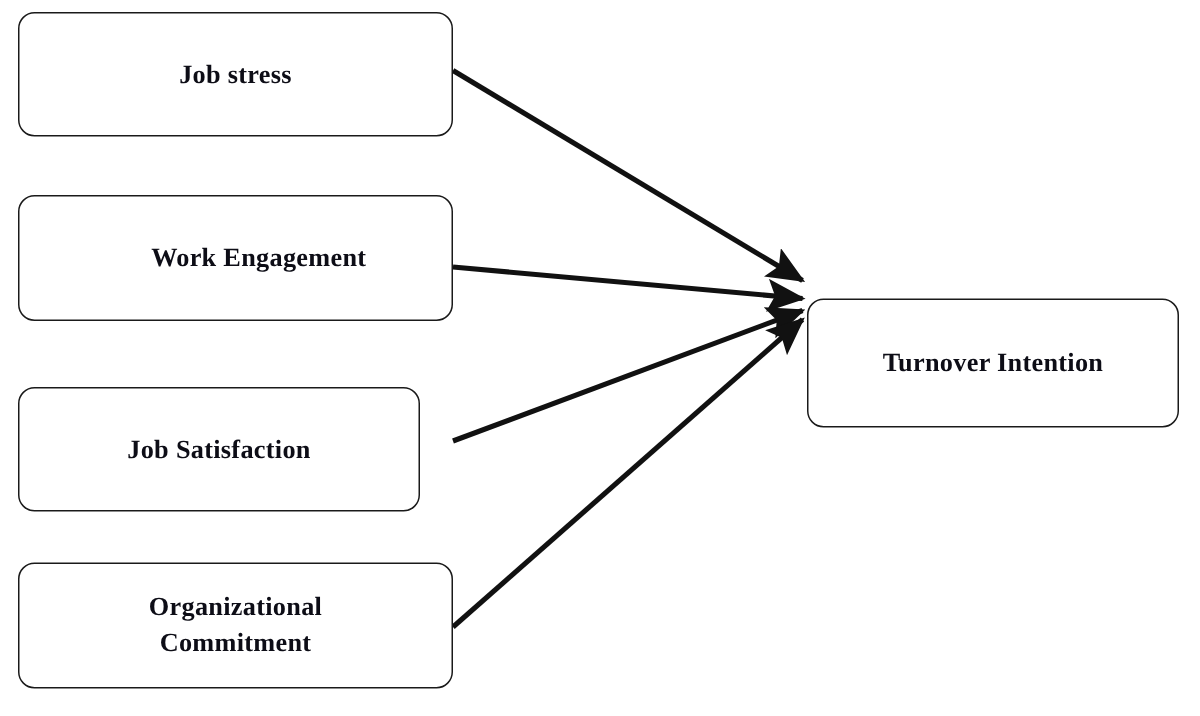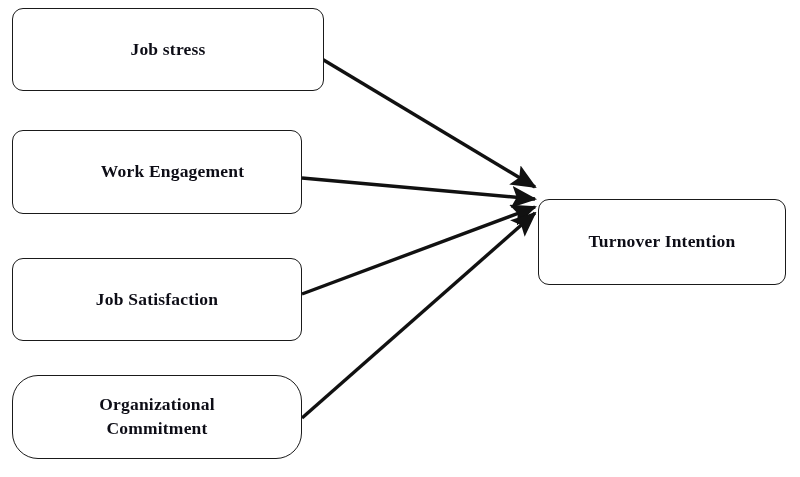--- a/index.html
+++ b/index.html
@@ -66,33 +66,33 @@
       <marker id="arrowhead" markerWidth="7.5" markerHeight="6.5" refX="6.9" refY="3.25" orient="auto" markerUnits="strokeWidth">
         <path d="M0,0 L7.5,3.25 L0,6.5 L1.5,3.25 Z" fill="#111111"></path>
       </marker>
     </defs>
     <line stroke="#111111" stroke-width="3.4" stroke-linecap="butt" marker-end="url(#arrowhead)" x1="302" y1="47" x2="535" y2="187"></line>
     <line stroke="#111111" stroke-width="3.4" stroke-linecap="butt" marker-end="url(#arrowhead)" x1="302" y1="178" x2="535" y2="199"></line>
     <line stroke="#111111" stroke-width="3.4" stroke-linecap="butt" marker-end="url(#arrowhead)" x1="302" y1="294" x2="535" y2="207"></line>
     <line stroke="#111111" stroke-width="3.4" stroke-linecap="butt" marker-end="url(#arrowhead)" x1="302" y1="418" x2="535" y2="213"></line>
   </svg>
 
-  <div class="node-box" id="node-job-stress" style="left: 12px; top: 8px; width: 312px; height: 83px; justify-content: center;">
+  <div class="node-box" id="node-job-stress" style="left: 12px; top: 8px; width: 290px; height: 83px; justify-content: center;">
     <span class="node-label">Job stress</span>
   </div>
 
   <div class="node-box" id="node-work-engagement" style="left: 12px; top: 130px; width: 290px; height: 84px; padding-left: 31px;">
     <span class="node-label">Work Engagement</span>
   </div>
 
-  <div class="node-box" id="node-job-satisfaction" style="left: 12px; top: 258px; width: 290px; height: 83px;">
+  <div class="node-box" id="node-job-satisfaction" style="left: 12px; top: 258px; width: 268px; height: 83px;">
     <span class="node-label">Job Satisfaction</span>
   </div>
 
-  <div class="node-box" id="node-organizational-commitment" style="left: 12px; top: 375px; width: 290px; height: 84px; border-radius: 26px;">
+  <div class="node-box" id="node-organizational-commitment" style="left: 12px; top: 375px; width: 290px; height: 84px;">
     <span class="node-label">Organizational
 Commitment</span>
   </div>
 
   <div class="node-box" id="node-turnover-intention" style="left: 538px; top: 155px; width: 248px; height: 86px; margin-top: 44px;">
     <span class="node-label">Turnover Intention</span>
   </div>
 
 </div>
 

